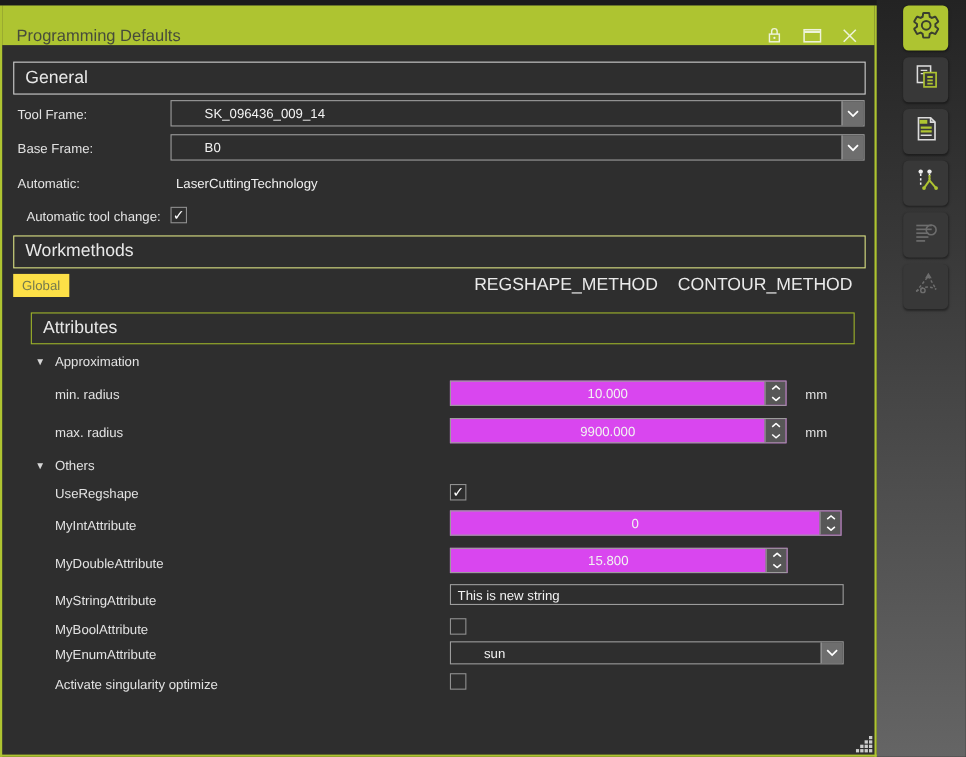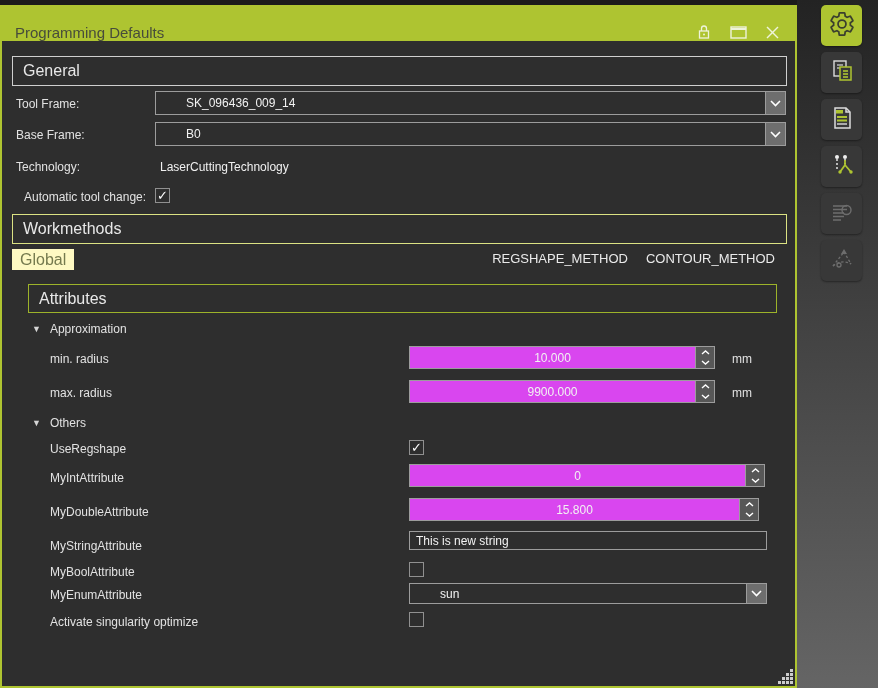--- a/index.html
+++ b/index.html
@@ -46,24 +46,24 @@
                      display:flex; flex-direction:column; }
   .spin .spin-up, .spin .spin-down { flex:1; display:flex; align-items:center; justify-content:center; }
 
   .textinput { position:absolute; border:1px solid #9c9c9c; background:#2e2e2e; color:#f2f2f2;
                font-size:12px; padding:0 6px; font-family:"Liberation Sans", sans-serif; outline:none; }
 
   .checkbox { position:absolute; width:15px; height:15px; border:1px solid #909090;
               background:#2e2e2e; display:flex; align-items:center; justify-content:center;
               color:#ffffff; font-size:13px; line-height:13px; }
 
-  .tab { position:absolute; background:#fef9c3; color:#757a4e; font-size:16px;
+  .tab { position:absolute; background:#fde047; color:#757a4e; font-size:12px;
          display:flex; align-items:center; padding:0 8px; }
   .tab-labels { position:absolute; right:20px; display:flex; gap:18px; }
-  .tab-labels div { color:#eaeaea; font-size:13px; }
+  .tab-labels div { color:#eaeaea; font-size:16px; }
 
   .expander { position:absolute; display:flex; align-items:center; gap:9px; }
   .expander .tri { color:#d6d6d6; font-size:9px; }
   .expander .extext { color:#e2e2e2; font-size:12px; }
 
   .grip { position:absolute; left:776px; top:664px; }
 </style>
 </head>
 <body>
 
@@ -191,21 +191,21 @@
   <div class="lbl" style="left:14px; top:123px;">Base Frame:</div>
   <div class="combo" style="left:153px; top:117px; width:631px; height:24px;">
     <div class="combo-text">B0</div>
     <div class="combo-btn">
       <svg width="11" height="7" viewBox="0 0 11 7" fill="none" stroke="#ffffff" stroke-width="1.6">
           <path d="M1 1 L5.5 5.5 L10 1"></path>
         </svg>
     </div>
   </div>
 
-  <div class="lbl" style="left:14px; top:155px;">Technology:</div>
+  <div class="lbl" style="left:14px; top:155px;">Automatic:</div>
   <div class="val" style="left:158px; top:155px;">LaserCuttingTechnology</div>
 
   <div class="lbl" style="left:22px; top:185px;">Automatic tool change:</div>
   <div class="checkbox" style="left:153px; top:183px;">
       <span>✓</span>
     </div>
 
   <div class="groupbox pale" style="left:10px; top:209px; width:775px; height:30px;">
     <span>Workmethods</span>
   </div>
@@ -284,21 +284,21 @@
         </div>
       <div class="spin-down">
         <svg width="9" height="5" viewBox="0 0 9 5" fill="none" stroke="#fff" stroke-width="1.4">
             <path d="M1 1 L4.5 4 L8 1"></path>
           </svg>
         </div>
     </div>
   </div>
 
   <div class="lbl" style="left:48px; top:500px;">MyDoubleAttribute</div>
-  <div class="spin" style="left:407px; top:493px; width:350px; height:23px;">
+  <div class="spin" style="left:407px; top:493px; width:307px; height:23px;">
     <div class="spin-text">15.800</div>
     <div class="spin-btns">
       <div class="spin-up">
         <svg width="9" height="5" viewBox="0 0 9 5" fill="none" stroke="#fff" stroke-width="1.4">
             <path d="M1 4 L4.5 1 L8 4"></path>
           </svg>
         </div>
       <div class="spin-down">
         <svg width="9" height="5" viewBox="0 0 9 5" fill="none" stroke="#fff" stroke-width="1.4">
             <path d="M1 1 L4.5 4 L8 1"></path>

